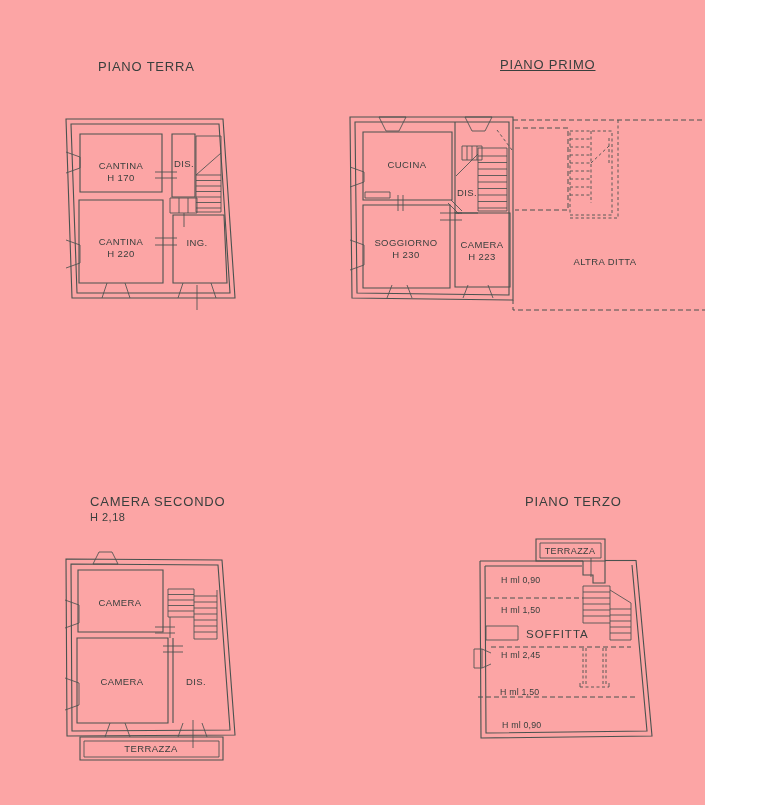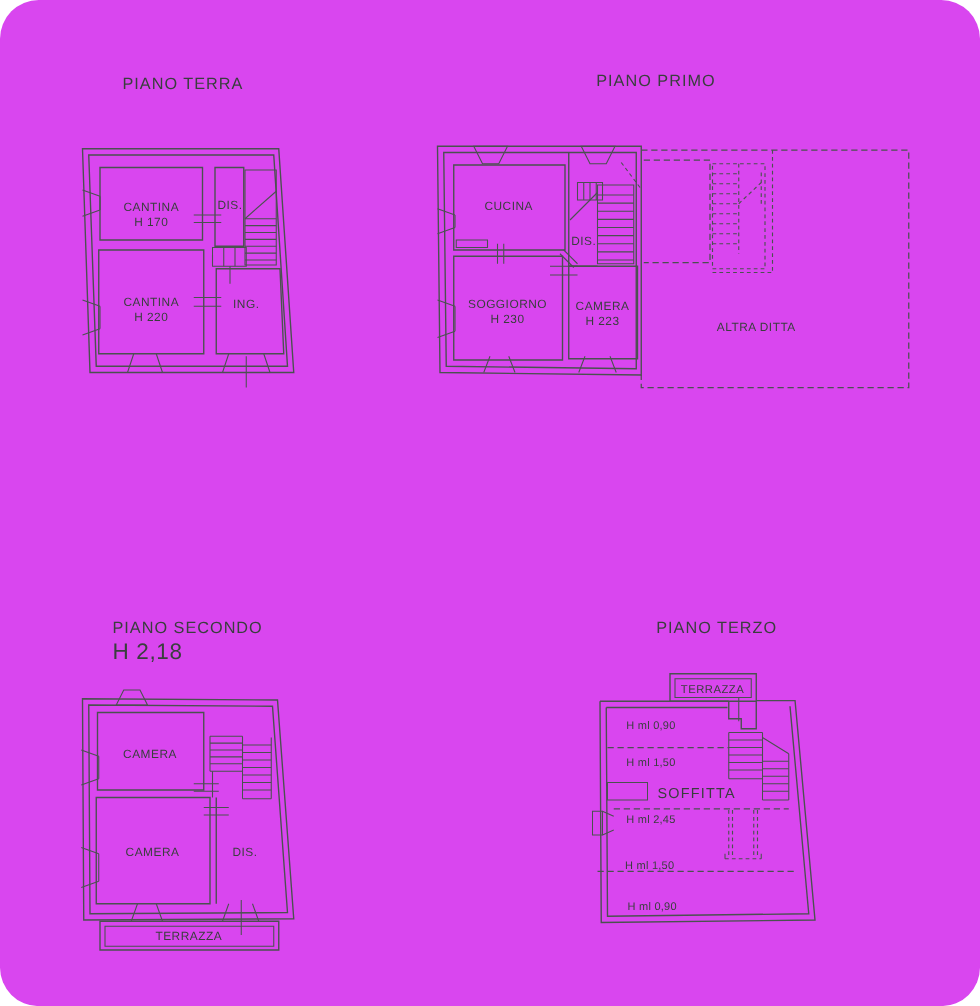--- a/index.html
+++ b/index.html
@@ -1,25 +1,25 @@
 <!DOCTYPE html>
 <html><head>
 <meta charset="utf-8">
 <style>
   html,body{margin:0;padding:0;background:#ffffff;}
   .page{
-    position:relative;width:784px;height:805px;background:#d946ef;
-    font-family:"Liberation Sans",sans-serif;overflow:hidden;border-radius:31px;
+    position:relative;width:705px;height:805px;background:#fca5a5;
+    font-family:"Liberation Sans",sans-serif;overflow:hidden;
   }
   .plan-title{
     position:absolute;font-size:13px;letter-spacing:0.8px;color:#393f3d;
     white-space:nowrap;
   }
   .plan-subtitle{
-    position:absolute;font-size:18px;letter-spacing:0.5px;color:#393f3d;
+    position:absolute;font-size:11px;letter-spacing:0.5px;color:#393f3d;
     white-space:nowrap;
   }
   svg.plan{position:absolute;overflow:visible;}
   svg.plan *{vector-effect:non-scaling-stroke;}
   .w{stroke:#4a524f;fill:none;stroke-width:1.1;}
   .t{stroke:#4a524f;fill:none;stroke-width:0.85;}
   .dash{stroke:#4a524f;fill:none;stroke-width:1;stroke-dasharray:5 3;}
   .dash2{stroke:#4a524f;fill:none;stroke-width:0.9;stroke-dasharray:3 2.5;}
   text{fill:#393f3d;stroke:none;}
   .lbl{font-size:9.5px;letter-spacing:0.4px;text-anchor:middle;}
@@ -61,21 +61,21 @@
     <g>
       <text class="lbl" x="66" y="64">CANTINA</text>
       <text class="lbl" x="66" y="76">H 170</text>
       <text class="lbl" x="129" y="62">DIS.</text>
       <text class="lbl" x="66" y="140">CANTINA</text>
       <text class="lbl" x="66" y="152">H 220</text>
       <text class="lbl" x="142" y="141">ING.</text>
     </g>
   </svg>
 
-  <div class="plan-title" style="left:477px;top:57px;">PIANO PRIMO</div>
+  <div class="plan-title" style="left:500px;top:57px;text-decoration:underline;">PIANO PRIMO</div>
 
   <svg class="plan" style="left:345px;top:108px;" width="395" height="207" viewBox="0 0 395 207">
     <g>
       <polygon class="w" points="5,9 168,9 168,192 7,190"></polygon>
       <polygon class="w" points="10,14 164,14 164,187 12,185"></polygon>
       <polygon class="t" points="34,9 61,9 54,23 41,23"></polygon>
       <polygon class="t" points="120,9 147,9 140,23 127,23"></polygon>
     </g>
     <g>
       <rect class="w" x="18" y="24" width="89" height="68"></rect>
@@ -112,21 +112,21 @@
       <text class="lbl" x="62" y="60">CUCINA</text>
       <text class="lbl" x="122" y="88">DIS.</text>
       <text class="lbl" x="61" y="138">SOGGIORNO</text>
       <text class="lbl" x="61" y="150">H 230</text>
       <text class="lbl" x="137" y="140">CAMERA</text>
       <text class="lbl" x="137" y="152">H 223</text>
       <text class="lbl" x="260" y="157">ALTRA DITTA</text>
     </g>
   </svg>
 
-  <div class="plan-title" style="left:90px;top:494px;">PIANO SECONDO</div>
+  <div class="plan-title" style="left:90px;top:494px;">CAMERA SECONDO</div>
   <div class="plan-subtitle" style="left:90px;top:511px;">H 2,18</div>
 
   <svg class="plan" style="left:55px;top:550px;" width="200" height="215" viewBox="0 0 200 215">
     <g>
       <polygon class="w" points="11,9 167,10 180,185 12,186"></polygon>
       <polygon class="w" points="16,14 163,15 175,180 17,181"></polygon>
       <polygon class="t" points="44,2 57,2 63,14 38,14"></polygon>
     </g>
     <g>
       <rect class="w" x="23" y="20" width="85" height="62"></rect>

